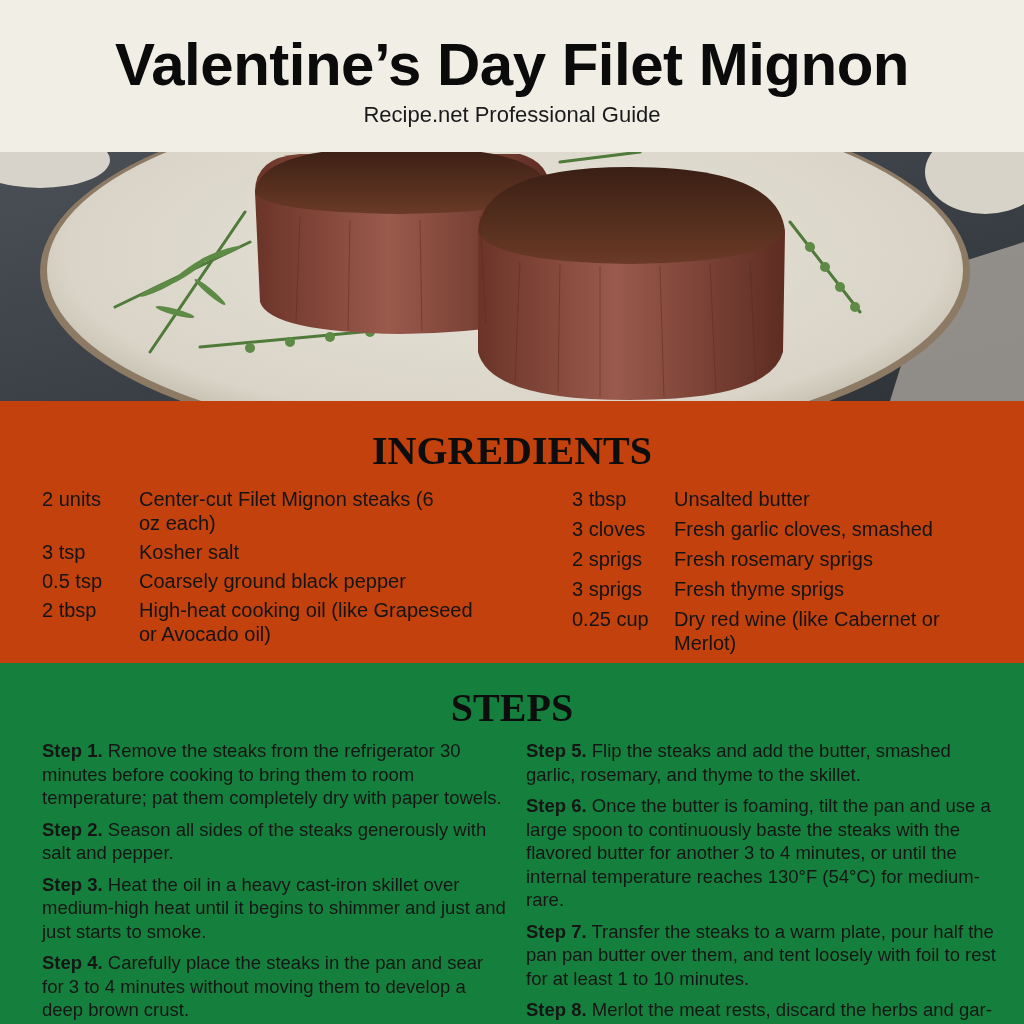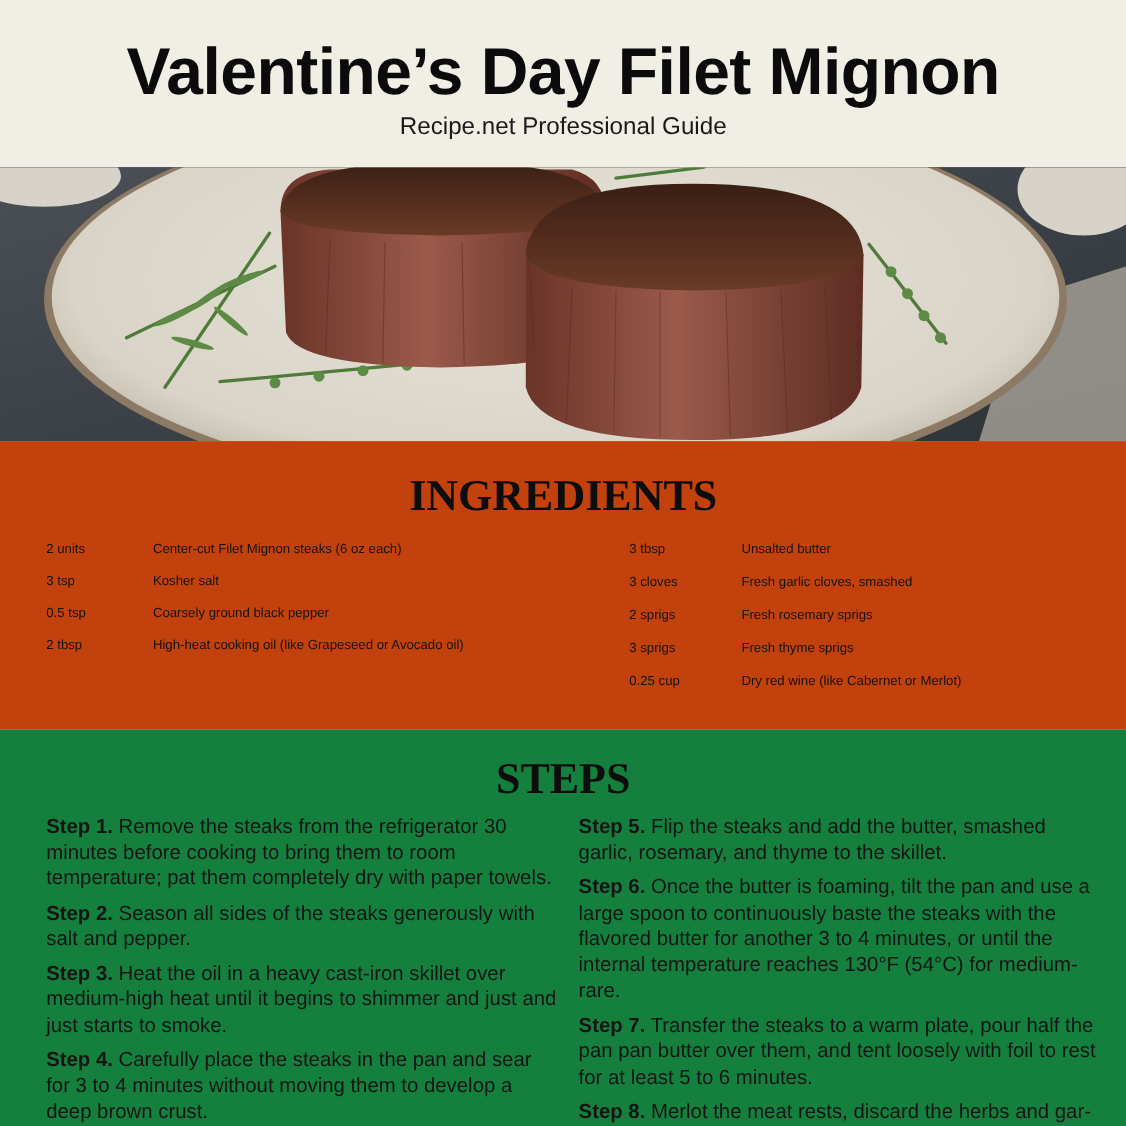--- a/index.html
+++ b/index.html
@@ -12,21 +12,21 @@
 
     .photo { position: absolute; left: 0; top: 152px; width: 1024px; height: 249px; overflow: hidden; background: #3a3f45; }
     .photo svg { display: block; }
 
     .ingredients { position: absolute; left: 0; top: 401px; width: 1024px; height: 262px; background: #c2410c; }
     .sec-title { position: absolute; left: 0; width: 1024px; text-align: center; font-family: "Liberation Serif", serif; font-size: 40px; line-height: 46px; color: #0d0d0d; }
     .ingredients .sec-title { top: 27px; }
     .ing-col { position: absolute; top: 86px; }
     .ing-col.left { left: 42px; width: 440px; }
     .ing-col.right { left: 532px; width: 470px; }
-    .ing-row { display: flex; font-size: 12px; line-height: 24px; margin-bottom: 5px; color: #141414; }
+    .ing-row { display: flex; font-size: 20px; line-height: 24px; margin-bottom: 5px; color: #141414; }
     .ing-row .qty { flex: 0 0 97px; }
     .ing-col.right .ing-row .qty { flex: 0 0 102px; }
     .ing-col.right .ing-row { margin-bottom: 6px; margin-left: 40px; }
     .ing-row .desc { flex: 1; }
 
     .steps { position: absolute; left: 0; top: 663px; width: 1024px; height: 361px; background: #15803d; }
     .steps .sec-title { top: 22px; }
     .step-col { position: absolute; top: 76px; font-size: 18.5px; line-height: 23.5px; color: #151515; }
     .step-col.left { left: 42px; width: 465px; }
     .step-col.right { left: 526px; width: 475px; }
@@ -160,16 +160,16 @@
   <h2 class="sec-title">STEPS</h2>
   <div class="step-col left">
     <p class="step"><b>Step 1.</b><span> Remove the steaks from the refrigerator 30 minutes before cooking to bring them to room temperature; pat them completely dry with paper towels.</span></p>
     <p class="step"><b>Step 2.</b><span> Season all sides of the steaks generously with salt and pepper.</span></p>
     <p class="step"><b>Step 3.</b><span> Heat the oil in a heavy cast-iron skillet over medium-high heat until it begins to shimmer and just and just starts to smoke.</span></p>
     <p class="step"><b>Step 4.</b><span> Carefully place the steaks in the pan and sear for 3 to 4 minutes without moving them to develop a deep brown crust.</span></p>
   </div>
   <div class="step-col right">
     <p class="step"><b>Step 5.</b><span> Flip the steaks and add the butter, smashed garlic, rosemary, and thyme to the skillet.</span></p>
     <p class="step"><b>Step 6.</b><span> Once the butter is foaming, tilt the pan and use a large spoon to continuously baste the steaks with the flavored butter for another 3 to 4 minutes, or until the internal temperature reaches 130°F (54°C) for medium-rare.</span></p>
-    <p class="step"><b>Step 7.</b><span> Transfer the steaks to a warm plate, pour half the pan pan butter over them, and tent loosely with foil to rest for at least 5 to 6 minutes.</span></p>
+    <p class="step"><b>Step 7.</b><span> Transfer the steaks to a warm plate, pour half the pan pan butter over them, and tent loosely with foil to rest for at least 1 to 10 minutes.</span></p>
     <p class="step"><b>Step 8.</b><span> Merlot the meat rests, discard the herbs and gar-</span></p>
   </div>
 </div>
 
 </body></html>

